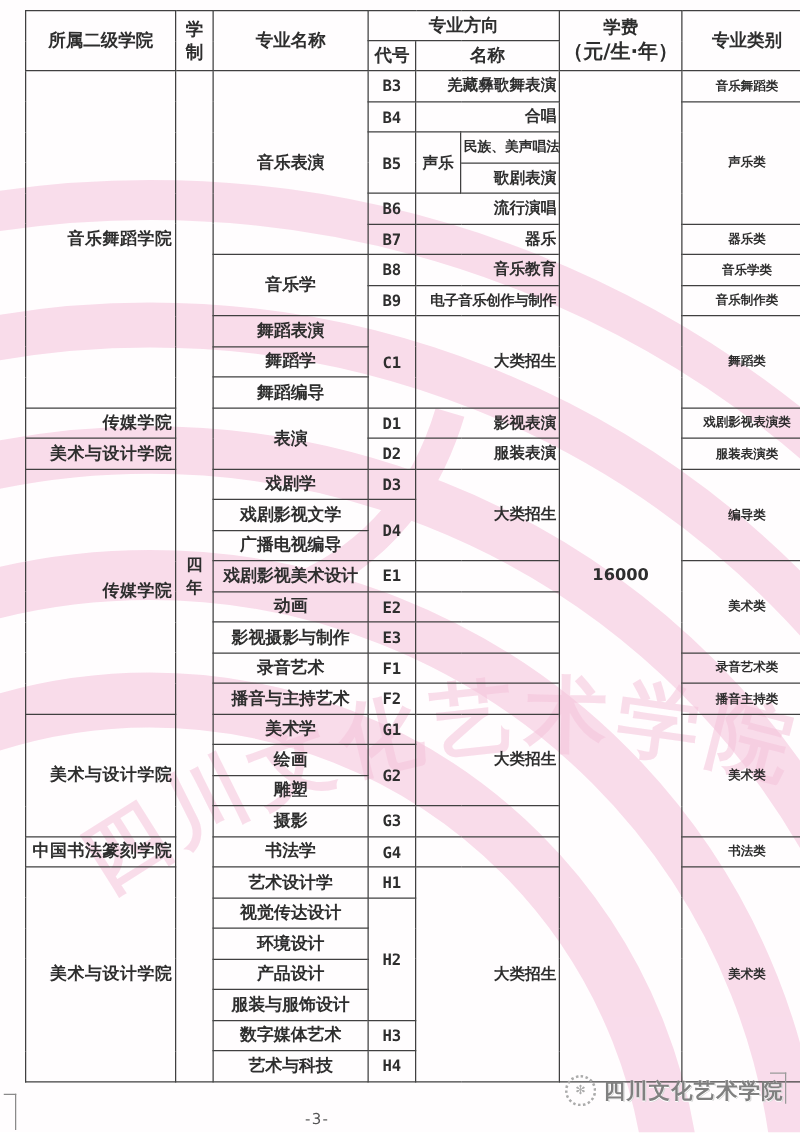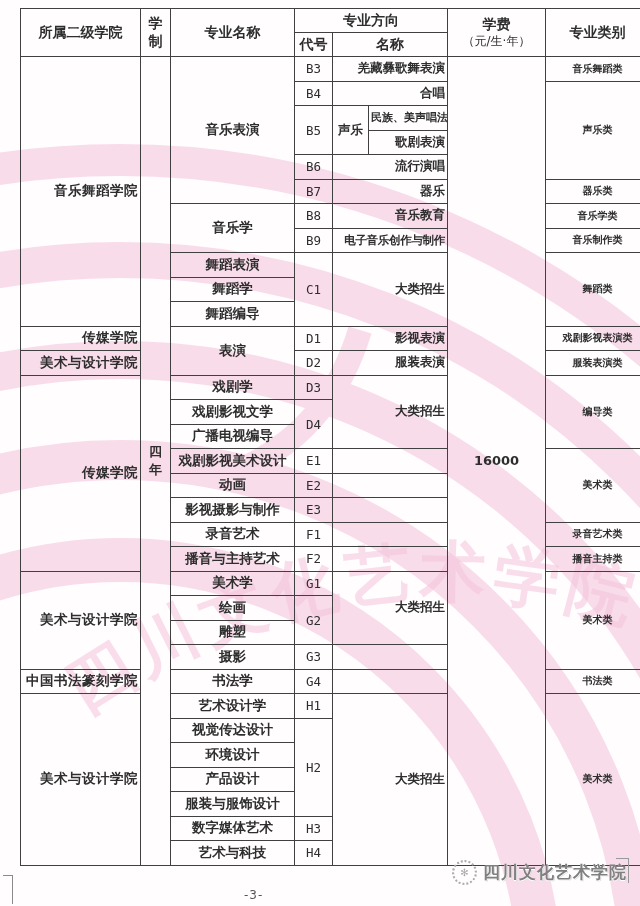--- a/index.html
+++ b/index.html
@@ -22,26 +22,26 @@
     padding:0 2px;
     box-sizing:border-box;
     text-align:center;vertical-align:middle;
     background:transparent;
     font-size:13px;font-weight:600;
     overflow:hidden;
   }
   thead td{font-size:14px;font-weight:700;}
   thead tr{height:24px;}
   tbody tr{height:24.5px;}
-  .t-unit{font-size:12px;font-weight:400;line-height:1.25;}
+  .t-unit{font-size:16px;font-weight:700;line-height:1.25;}
   .t-main{line-height:1.25;font-family:Liberation Serif, serif;}
   .c-college{font-size:13.5px;font-weight:700;letter-spacing:.5px;white-space:nowrap;text-align:right;}
   .c-schooling{font-size:13px;font-weight:700;text-align:center;}
   .c-major{font-size:13.5px;font-weight:700;white-space:nowrap;}
-  .c-code{font-size:12.5px;font-weight:400;font-family:"DejaVu Sans Mono","Liberation Mono",monospace;margin-left:29px;}
+  .c-code{font-size:12.5px;font-weight:700;font-family:"DejaVu Sans Mono","Liberation Mono",monospace;margin-left:29px;}
   .c-dir{font-size:12.5px;font-weight:600;text-align:right;padding-left:5px;white-space:nowrap;}
   .c-dir-sm{font-size:11px;padding-left:2px;}
   .c-dir-xs{font-size:11.5px;letter-spacing:-.3px;}
   .c-vocal{font-size:12.5px;font-weight:600;padding:0;font-family:Liberation Mono, monospace;}
   .c-cat{font-size:10px;font-weight:600;white-space:nowrap;margin-top:36px;}
   .c-tuition{font-size:13px;font-weight:700;}
   
   .footer-brand{
     position:absolute;left:452px;top:860px;z-index:3;
     display:flex;align-items:center;gap:6px;

